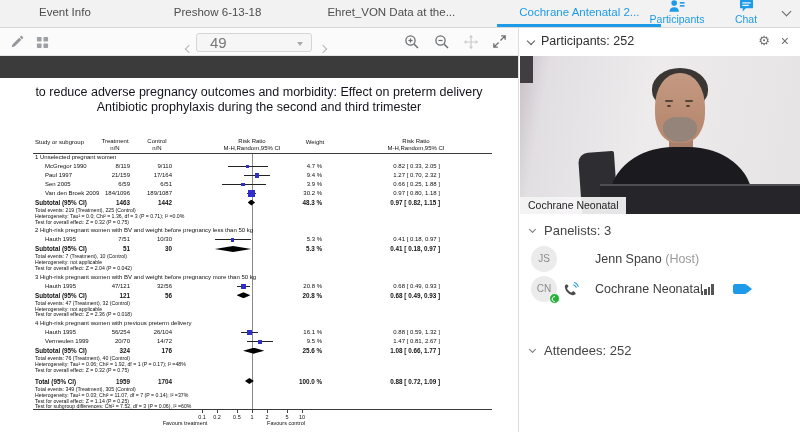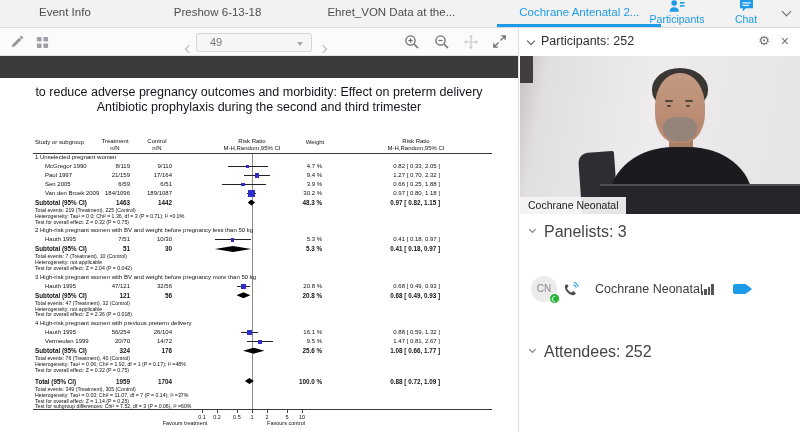--- a/index.html
+++ b/index.html
@@ -24,21 +24,21 @@
   .main{display:flex;height:404px;}
   .left{width:518px;position:relative;}
   .toolbar{position:relative;height:28px;background:#fbfbfb;border-bottom:1px solid #e4e4e4;}
   .tbi{position:absolute;cursor:pointer;}
   .tb-pencil{left:10px;top:7px;}
   .tb-grid{left:36px;top:7px;}
   .pager-prev{left:186px;top:10px;}
   .pager-next{left:320px;top:10px;}
   .chev-left{display:inline-block;width:6px;height:6px;border-left:1.5px solid #b5b5b5;border-bottom:1.5px solid #b5b5b5;transform:rotate(45deg);}
   .chev-right{display:inline-block;width:6px;height:6px;border-left:1.5px solid #b5b5b5;border-bottom:1.5px solid #b5b5b5;transform:rotate(225deg);}
-  .pager-box{position:absolute;left:196px;top:5px;width:116px;height:19px;background:#f6f6f6;border:1px solid #d6d6d6;border-radius:3px;font-size:11px;color:#777;line-height:17px;padding-left:13px;}
+  .pager-box{position:absolute;left:196px;top:5px;width:116px;height:19px;background:#f6f6f6;border:1px solid #d6d6d6;border-radius:3px;font-size:15px;color:#777;line-height:17px;padding-left:13px;}
   .pager-caret{position:absolute;right:8px;top:8px;width:0;height:0;border-left:3.5px solid transparent;border-right:3.5px solid transparent;border-top:4px solid #a9a9a9;}
   .zin{left:404px;top:6px}.zout{left:434px;top:6px}.panb{left:463px;top:6px}.fsb{left:492px;top:6px}
 
   .docarea{position:relative;height:375px;background:#3b3b3b;overflow:hidden;}
   .slide{position:absolute;left:0;top:22px;width:518px;height:353px;background:#ffffff;}
   .slide-title{margin-top:7px;text-align:center;font-size:12.5px;line-height:1.22;color:#14141e;}
   .forest{position:absolute;left:0;top:60px;width:518px;color:#111;}
 
   
   .panel{width:282px;position:relative;background:#fff;border-left:1px solid #ddd;}
@@ -58,21 +58,21 @@
   .v-beard{position:absolute;left:8px;right:8px;bottom:1px;height:25px;background:rgba(142,131,122,.85);border-radius:40% 40% 50% 50%;}
   .v-brow{position:absolute;width:8px;height:2px;background:#564639;border-radius:2px;top:27px;}
   .v-brow.b1{left:10px}.v-brow.b2{left:30px}
   .v-eye{position:absolute;width:4px;height:2.2px;background:#4a3a30;border-radius:50%;top:32px;}
   .v-eye.e1{left:12px}.v-eye.e2{left:31px}
   .v-laptop{position:absolute;left:80px;top:128px;width:201px;height:30px;background:#26262a;border-top:2px solid #4d4d54;}
   .v-label{position:absolute;left:0;bottom:0;padding:2px 8px 3px 8px;background:rgba(245,244,245,.93);font-size:10.5px;color:#1c1c1c;}
 
   .sec-header{position:absolute;left:0;width:100%;height:20px;cursor:pointer;}
   .sec-chev{position:absolute;left:11px;top:5px;width:5px;height:5px;border-left:1.5px solid #777;border-bottom:1.5px solid #777;transform:rotate(-45deg);}
-  .sec-title{position:absolute;left:25px;top:1px;font-size:16px;color:#444;}
+  .sec-title{position:absolute;left:25px;top:1px;font-size:13px;color:#444;}
   .h-panelists{top:194px}.h-attendees{top:314px}
 
   .prow{position:absolute;left:0;width:100%;height:30px;}
   .r-js{top:216px}.r-cn{top:246px}.r-rs{top:276px}.r-mb{top:334px}
   .avatar{position:absolute;left:12px;top:2px;width:26px;height:26px;border-radius:50%;background:#ebebeb;color:#8a8a8a;font-size:10px;text-align:center;line-height:26px;}
   .badge{position:absolute;right:-2px;bottom:-2px;width:11px;height:11px;border-radius:50%;background:#27b33a;border:1.5px solid #fff;}
   .badge:after{content:"";position:absolute;left:2.2px;top:2.2px;width:3.6px;height:3.6px;border:1.2px solid #fff;border-radius:50%;border-top-color:transparent;border-right-color:transparent;transform:rotate(45deg);}
   .pname{position:absolute;left:76px;top:8px;font-size:12.5px;color:#3c3c3c;white-space:nowrap;}
   .suffix{color:#9a9a9a;}
   .row-phone{position:absolute;left:44px;top:7px;}
@@ -420,20 +420,24 @@
         </div>
         <div class="v-laptop"></div>
         <div class="v-label">Cochrane Neonatal</div>
       </div>
 
       <div class="sec-header h-panelists">
         <span class="sec-chev"></span>
         <span class="sec-title">Panelists: 3</span>
       </div>
 
+      <div class="prow r-js">
+        <div class="avatar">JS</div>
+        <div class="pname"><span>Jenn Spano</span> <span class="suffix">(Host)</span></div>
+      </div>
 
       <div class="prow r-cn">
         <div class="avatar">CN</div>
         <div class="badge" style="position:absolute;left:30px;top:19px;"></div>
         <span class="row-phone">
           <svg width="16" height="16" viewBox="0 0 16 16">
               <path d="M3.6 1.6 5.6 3.6 4 5.7c.8 1.9 2.5 3.6 4.4 4.4l2.1-1.6 2 2c.3.3.3.8 0 1.1-.7.8-1.8 1.3-2.9 1.1C5.9 12 2.6 8.7 1.9 5c-.2-1.1.3-2.2 1.1-2.9.3-.3.8-.3 1.1 0z" fill="#4a4a4a" transform="translate(0,1.5)"></path>
               <path d="M10.8 3.9c1.1.4 2 1.3 2.4 2.4" stroke="#1d9be8" fill="none" stroke-width="1.1" stroke-linecap="round"></path>
               <path d="M11.4 1.6c1.8.6 3.2 2 3.8 3.8" stroke="#1d9be8" fill="none" stroke-width="1.1" stroke-linecap="round"></path>
             </svg>

